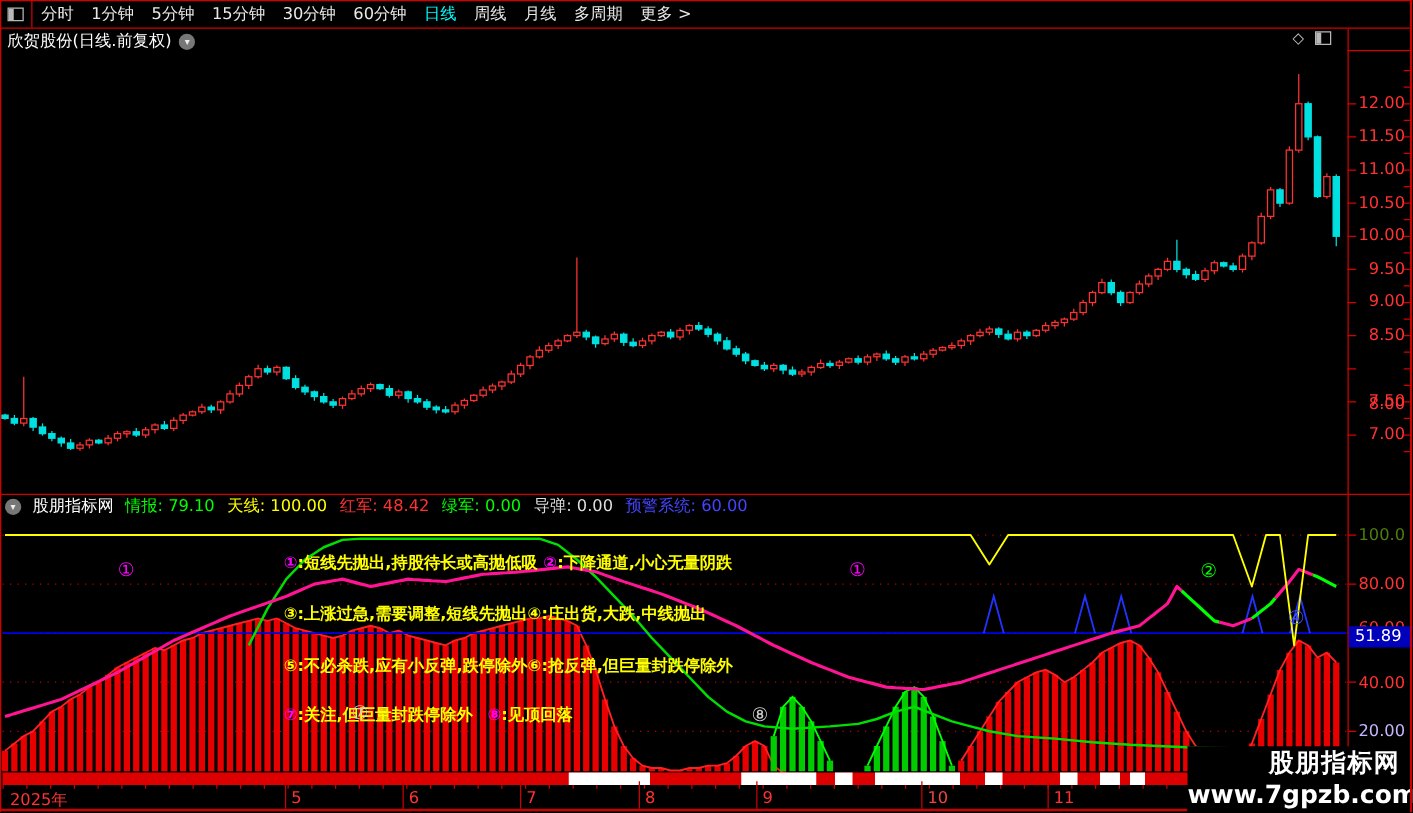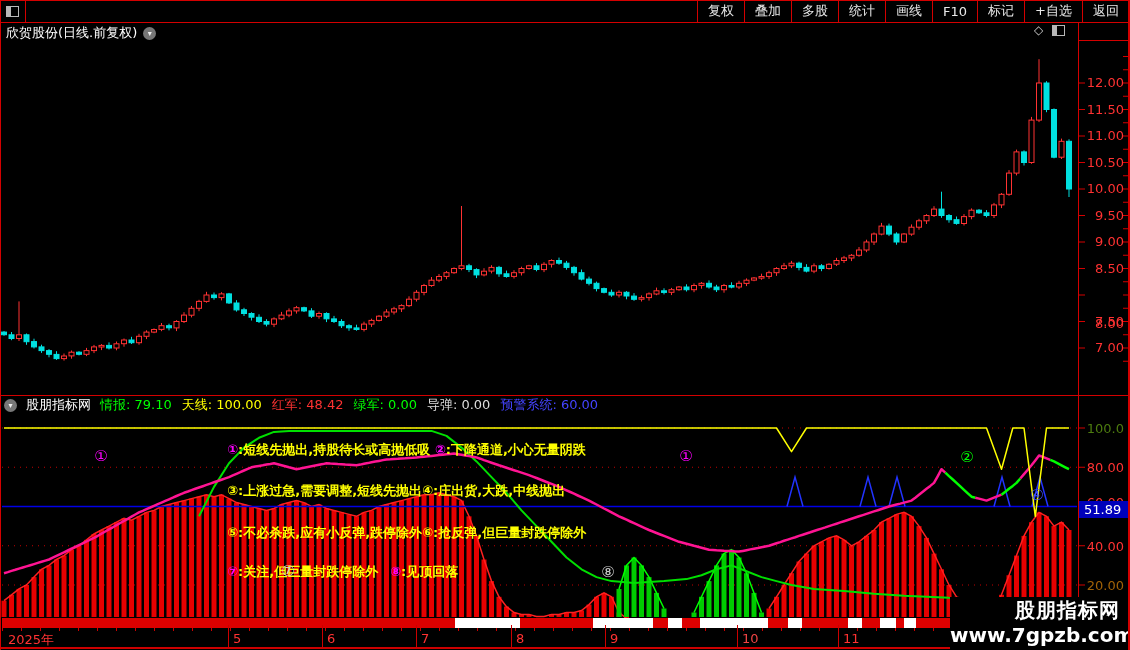--- a/index.html
+++ b/index.html
@@ -534,30 +534,32 @@
       <line x1="1078" y1="467.25" x2="1085" y2="467.25" stroke="#d40000" stroke-width="1"></line>
       <line x1="1078" y1="506.5" x2="1085" y2="506.5" stroke="#d40000" stroke-width="1"></line>
       <line x1="1078" y1="545.75" x2="1085" y2="545.75" stroke="#d40000" stroke-width="1"></line>
       <line x1="1078" y1="585" x2="1085" y2="585" stroke="#d40000" stroke-width="1"></line>
     </svg>
 
   <div id="toolbar">
     <div id="tool-icon-box">
       <span class="win-icon"></span>
     </div>
-    <div id="tool-right">
-        <span class="tr-item">复权</span>
-        <span class="tr-item">叠加</span>
-        <span class="tr-item">多股</span>
-        <span class="tr-item">统计</span>
-        <span class="tr-item">画线</span>
-        <span class="tr-item">F10</span>
-        <span class="tr-item">标记</span>
-        <span class="tr-item">+自选</span>
-        <span class="tr-item">返回</span>
+    <div id="tool-left">
+        <span class="tl-item">分时</span>
+        <span class="tl-item">1分钟</span>
+        <span class="tl-item">5分钟</span>
+        <span class="tl-item">15分钟</span>
+        <span class="tl-item">30分钟</span>
+        <span class="tl-item">60分钟</span>
+        <span class="tl-item sel">日线</span>
+        <span class="tl-item">周线</span>
+        <span class="tl-item">月线</span>
+        <span class="tl-item">多周期</span>
+        <span class="tl-item">更多 &gt;</span>
       </div>
   </div>
 
   <div id="title-row">
     <span>欣贺股份(日线.前复权)</span>
     <span class="circ-icon">▾</span>
   </div>
   <div id="chart-icons">
     <span class="diamond">◇</span>
     <span class="win-icon"></span>
@@ -580,21 +582,21 @@
       <div style="left: 1080px; top: 260.5px; position: absolute; color: rgb(255, 50, 50); font-size: 13px; width: 44px; text-align: right;">8.50</div>
       <div style="left: 1080px; top: 287px; position: absolute; color: rgb(255, 50, 50); font-size: 13px; width: 44px; text-align: right; margin-top: 29px;">8.00</div>
       <div style="left: 1080px; top: 313.5px; position: absolute; color: rgb(255, 50, 50); font-size: 13px; width: 44px; text-align: right;">7.50</div>
       <div style="left: 1080px; top: 340px; position: absolute; color: rgb(255, 50, 50); font-size: 13px; width: 44px; text-align: right;">7.00</div>
     </div>
   <div id="ind-axis">
       <div style="left: 1080px; top: 421px; position: absolute; color: #4d7c0f; font-size: 13px; width: 44px; text-align: right;">100.0</div>
       <div style="left: 1080px; top: 460.25px; position: absolute; color: rgb(255, 50, 50); font-size: 13px; width: 44px; text-align: right;">80.00</div>
       <div style="left: 1080px; top: 494.5px; position: absolute; color: rgb(255, 50, 50); font-size: 13px; width: 44px; text-align: right;">60.00</div>
       <div style="left: 1080px; top: 538.75px; position: absolute; color: rgb(255, 50, 50); font-size: 13px; width: 44px; text-align: right;">40.00</div>
-      <div style="left: 1080px; top: 578px; position: absolute; color: #a16207; font-size: 13px; width: 44px; text-align: right;">20.00</div>
+      <div style="left: 1080px; top: 578px; position: absolute; color: #c4b5fd; font-size: 13px; width: 44px; text-align: right;">20.00</div>
     </div>
   <div id="val-box">51.89</div>
   <div id="anno-layer">
       <div class="anno" style="left: 227px; top: 441px; position: absolute;"><span style="color: rgb(255, 0, 255);">①</span><span style="color: rgb(255, 255, 0);">:短线先抛出,持股待长或高抛低吸 </span><span style="color: rgb(255, 0, 255);">②</span><span style="color: rgb(255, 255, 0);">:下降通道,小心无量阴跌</span></div>
       <div class="anno" style="left: 227px; top: 482px; position: absolute;"><span style="color: rgb(255, 255, 0);">③</span><span style="color: rgb(255, 255, 0);">:上涨过急,需要调整,短线先抛出</span><span style="color: rgb(255, 255, 0);">④</span><span style="color: rgb(255, 255, 0);">:庄出货,大跌,中线抛出</span></div>
       <div class="anno" style="left: 227px; top: 524px; position: absolute;"><span style="color: rgb(255, 255, 0);">⑤</span><span style="color: rgb(255, 255, 0);">:不必杀跌,应有小反弹,跌停除外</span><span style="color: rgb(255, 255, 0);">⑥</span><span style="color: rgb(255, 255, 0);">:抢反弹,但巨量封跌停除外</span></div>
       <div class="anno" style="left: 227px; top: 563px; position: absolute;"><span style="color: rgb(255, 0, 255);">⑦</span><span style="color: rgb(255, 255, 0);">:关注,但巨量封跌停除外</span></div>
       <div class="anno" style="left: 390px; top: 563px; position: absolute;"><span style="color: rgb(255, 0, 255);">⑧</span><span style="color: rgb(255, 255, 0);">:见顶回落</span></div>
     </div>
   <div id="marker-layer">

